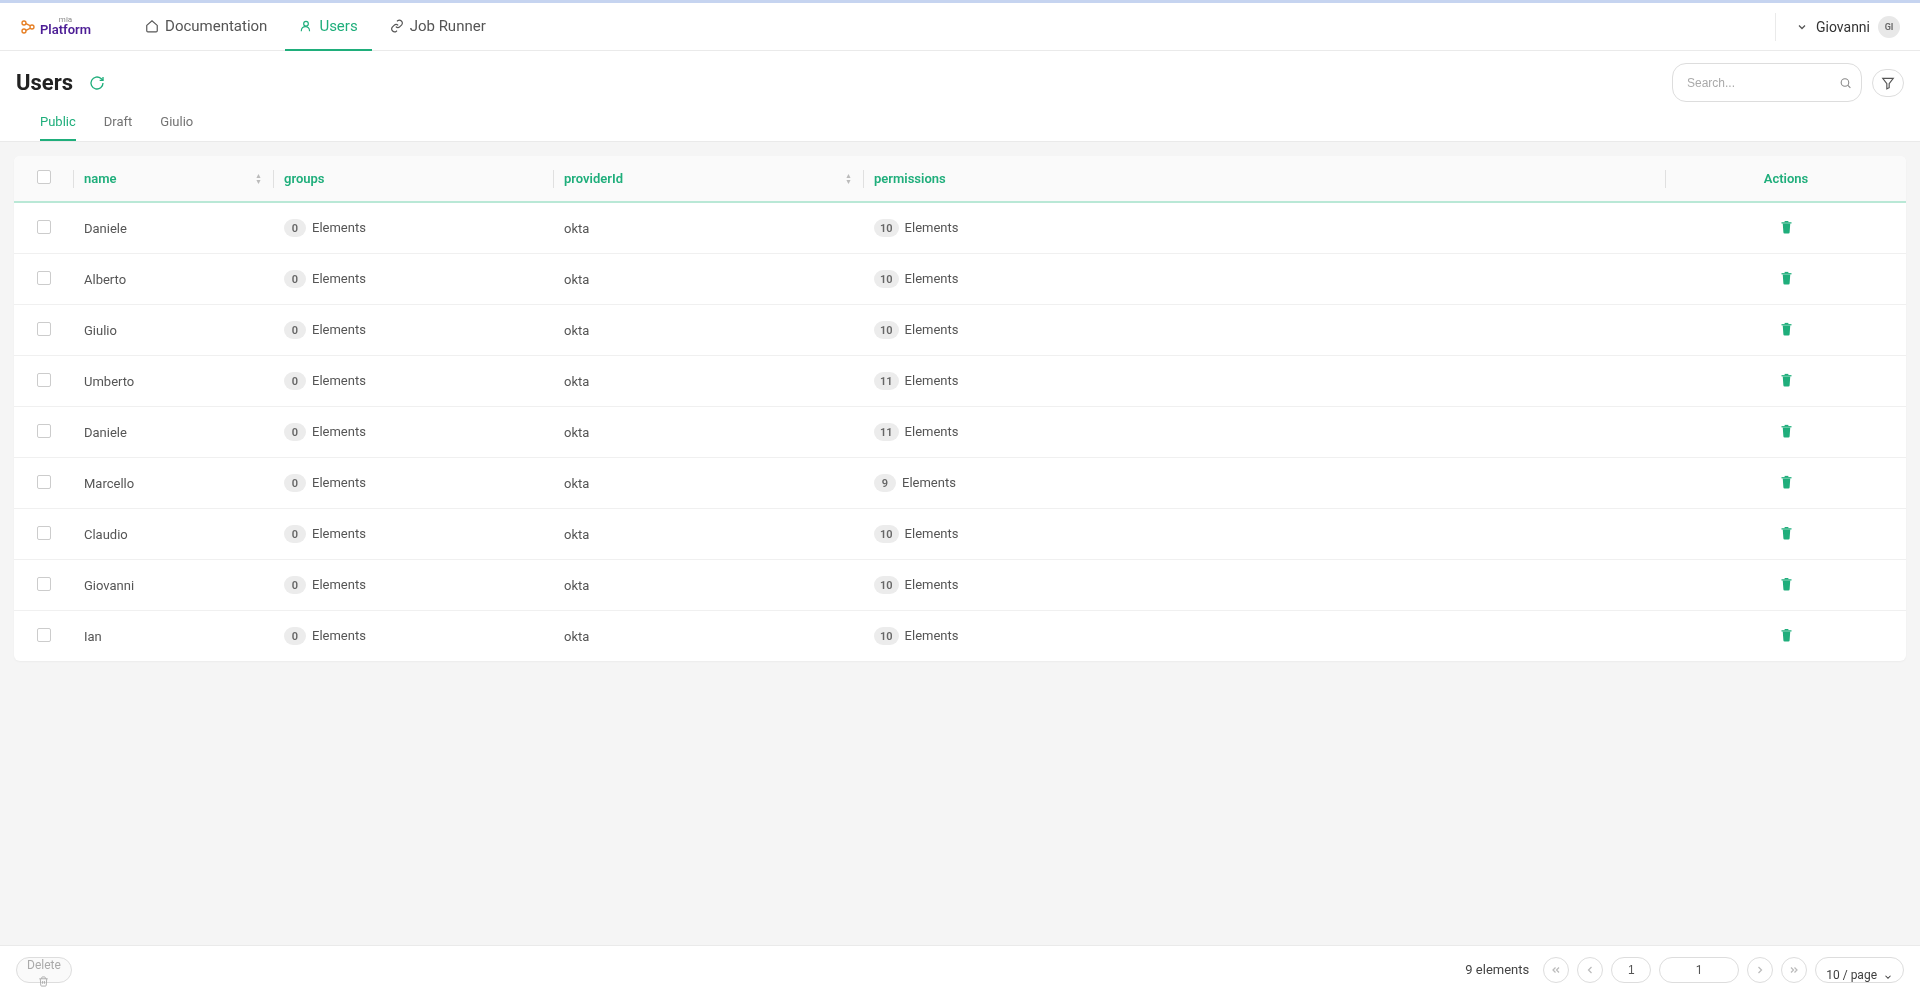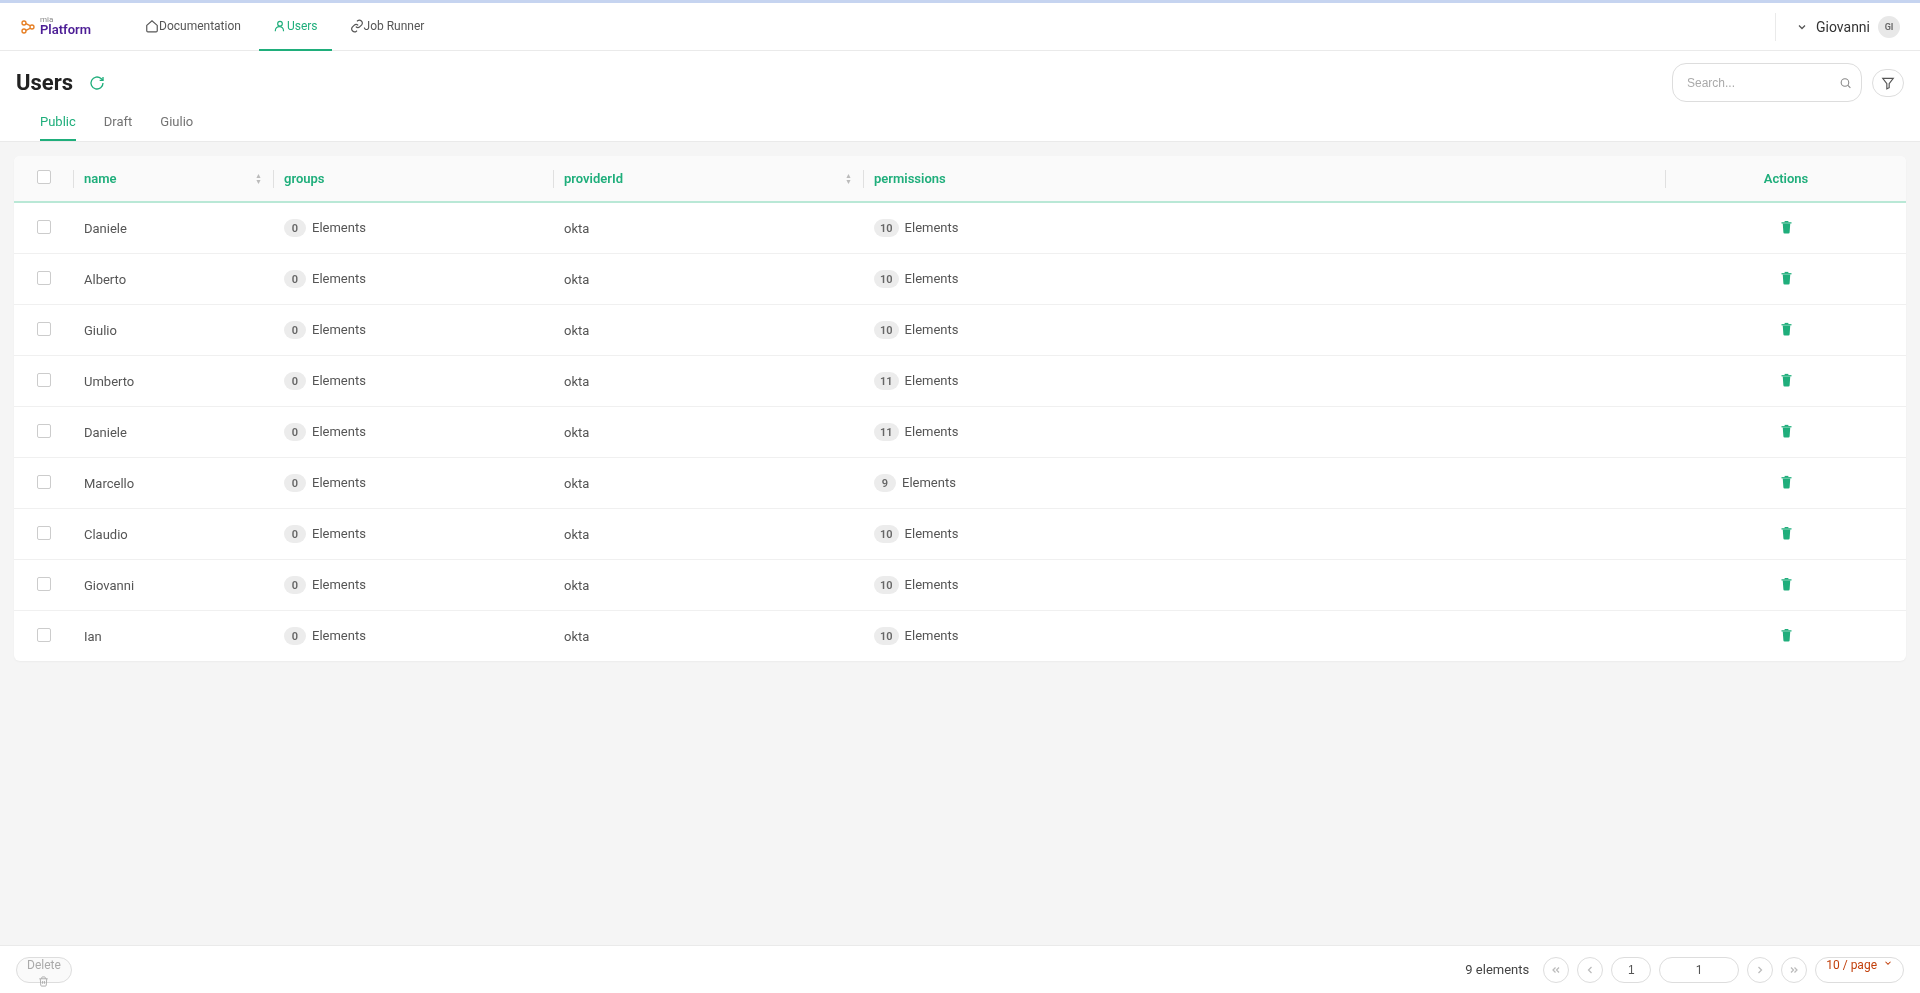--- a/index.html
+++ b/index.html
@@ -18,40 +18,42 @@
     background: #c6d4f0;
   }
   
   .header {
     background: #fff;
     height: 48px;
     display: flex;
     align-items: center;
     padding: 0 20px;
     border-bottom: 1px solid #eaeaea;
+    text-align: center;
   }
   .logo {
     display: flex;
     align-items: center;
     gap: 4px;
     margin-right: 40px;
   }
   .logo-icon { color: #e67e22; font-size: 14px; }
   .logo-text { font-weight: 600; color: #4c1d95; font-size: 13px; }
   .logo-text-sub { font-size: 8px; color: #888; display: block; line-height: 7px; margin-bottom: -2px; }
   .nav { display: flex; gap: 4px; }
   .nav-item {
     display: flex;
     align-items: center;
+    gap: 6px;
     padding: 0 14px;
     height: 48px;
     color: #555;
     cursor: pointer;
     border-bottom: 2px solid transparent;
-    font-size: 12px;
+    font-size: 15px;
   }
   .nav-item.active {
     color: #1fae7b;
     border-bottom-color: #1fae7b;
   }
   .nav-icon { width: 14px; height: 14px; display: inline-flex; align-items: center; justify-content: center; }
   .header-spacer { flex: 1; }
   .user-area {
     display: flex;
     align-items: center;
@@ -288,24 +290,24 @@
     justify-content: center;
     font-size: 12px;
     color: #555;
     padding: 0 12px;
   }
   .per-page {
     height: 26px;
     border: 1px solid #ddd;
     border-radius: 13px;
     display: flex;
-    align-items: flex-start;
+    align-items: flex-end;
     padding: 0 10px;
     font-size: 12px;
-    color: #c2410c;
+    color: #404040;
     gap: 6px;
     cursor: pointer;
   }
   svg { display: block; }
 </style>
 </head>
 <body>
 
 <div class="top-border"></div>
 

